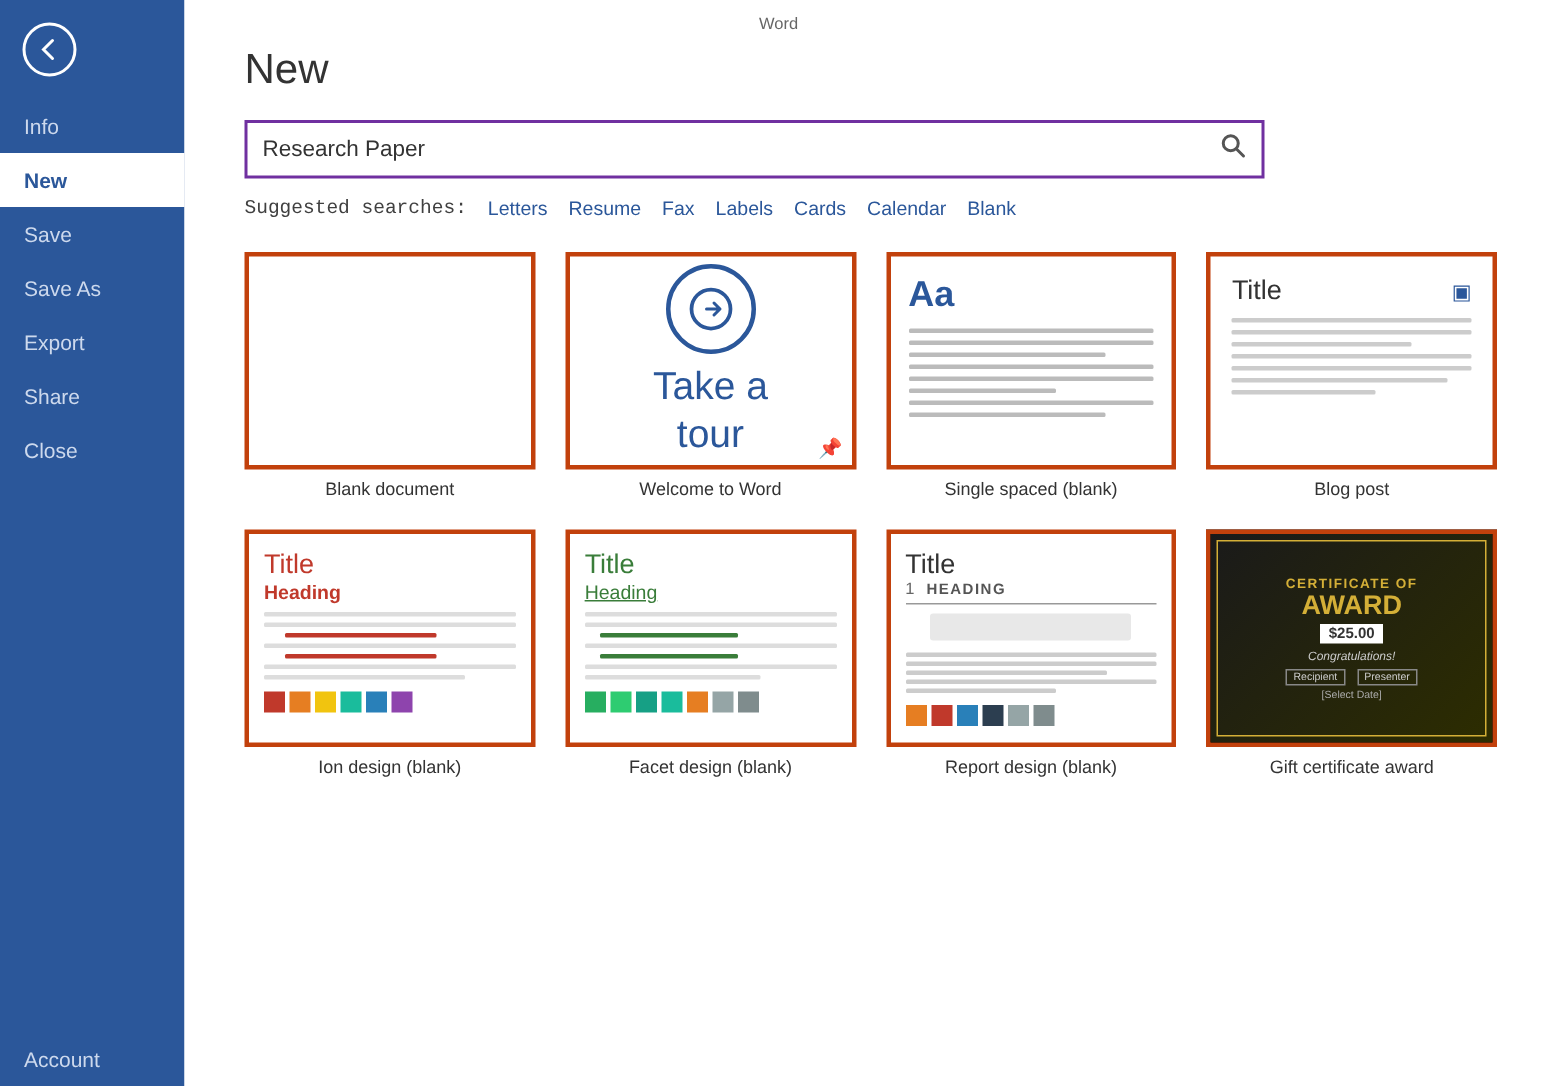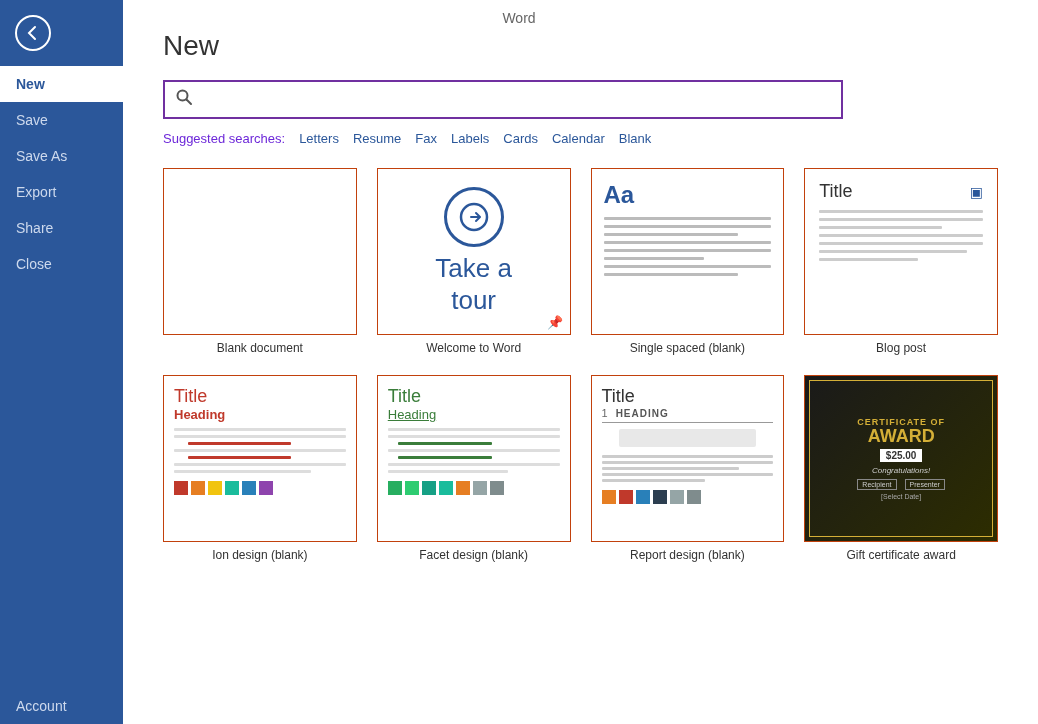--- a/index.html
+++ b/index.html
@@ -95,41 +95,41 @@
 
     
     .suggested {
       display: flex;
       align-items: center;
       gap: 14px;
       margin-bottom: 22px;
       font-size: 13px;
       color: #555;
     }
-    .suggested-label { color: #6d28d9; }
+    .suggested-label { color: #404040; font-family: Liberation Mono, monospace; }
     .suggested-link {
       color: #2b579a;
       cursor: pointer;
       text-decoration: none;
     }
 
     
     .template-grid {
       display: grid;
       grid-template-columns: repeat(4, 1fr);
       gap: 20px;
     }
     .template-card {
       display: flex;
       flex-direction: column;
       cursor: pointer;
     }
     .template-thumb {
-      border: 1px solid #c2410c;
-      height: 167px;
+      border: 3px solid #c2410c;
+      height: 145px;
       display: flex;
       align-items: center;
       justify-content: center;
       background: #fff;
       overflow: hidden;
       position: relative;
     }
     .template-label {
       font-size: 12px;
       color: #333;
@@ -298,20 +298,23 @@
 
 <div class="sidebar">
   <div class="sidebar-back">
     <div class="back-circle">
       <svg width="18" height="18" viewBox="0 0 18 18" fill="white">
         <path d="M11 3L5 9l6 6" stroke="white" stroke-width="2" fill="none" stroke-linecap="round"></path>
       </svg>
     </div>
   </div>
   <div class="sidebar-nav">
+    <div class="sidebar-item">
+      <span>Info</span>
+    </div>
     <div class="sidebar-item active">
       <span>New</span>
     </div>
     <div class="sidebar-item">
       <span>Save</span>
     </div>
     <div class="sidebar-item">
       <span>Save As</span>
     </div>
     <div class="sidebar-item">
@@ -325,27 +328,28 @@
     </div>
     <div class="sidebar-divider"></div>
     <div class="sidebar-item">
       <span>Account</span>
     </div>
   </div>
 </div>
 
 <div class="main">
 
-  <div style="position:absolute;top:10px;left:50%;transform:translateX(-50%);color:#666;font-size:14px;">
+  <div style="position:absolute;top:10px;left:50%;transform:translateX(-50%);color:#666;font-size:11px;">
     <span>Word</span>
   </div>
 
   <h1 class="page-title">New</h1>
 
   <div class="search-bar">
+    <input class="search-input" type="text" value="Research Paper" style="">
     <button class="search-icon-btn">
       <svg width="18" height="18" viewBox="0 0 18 18" fill="none">
         <circle cx="7.5" cy="7.5" r="5" stroke="#555" stroke-width="2"></circle>
         <line x1="11.5" y1="11.5" x2="16" y2="16" stroke="#555" stroke-width="2" stroke-linecap="round"></line>
       </svg>
     </button>
   </div>
 
   <div class="suggested">
     <span class="suggested-label">Suggested searches:</span>

